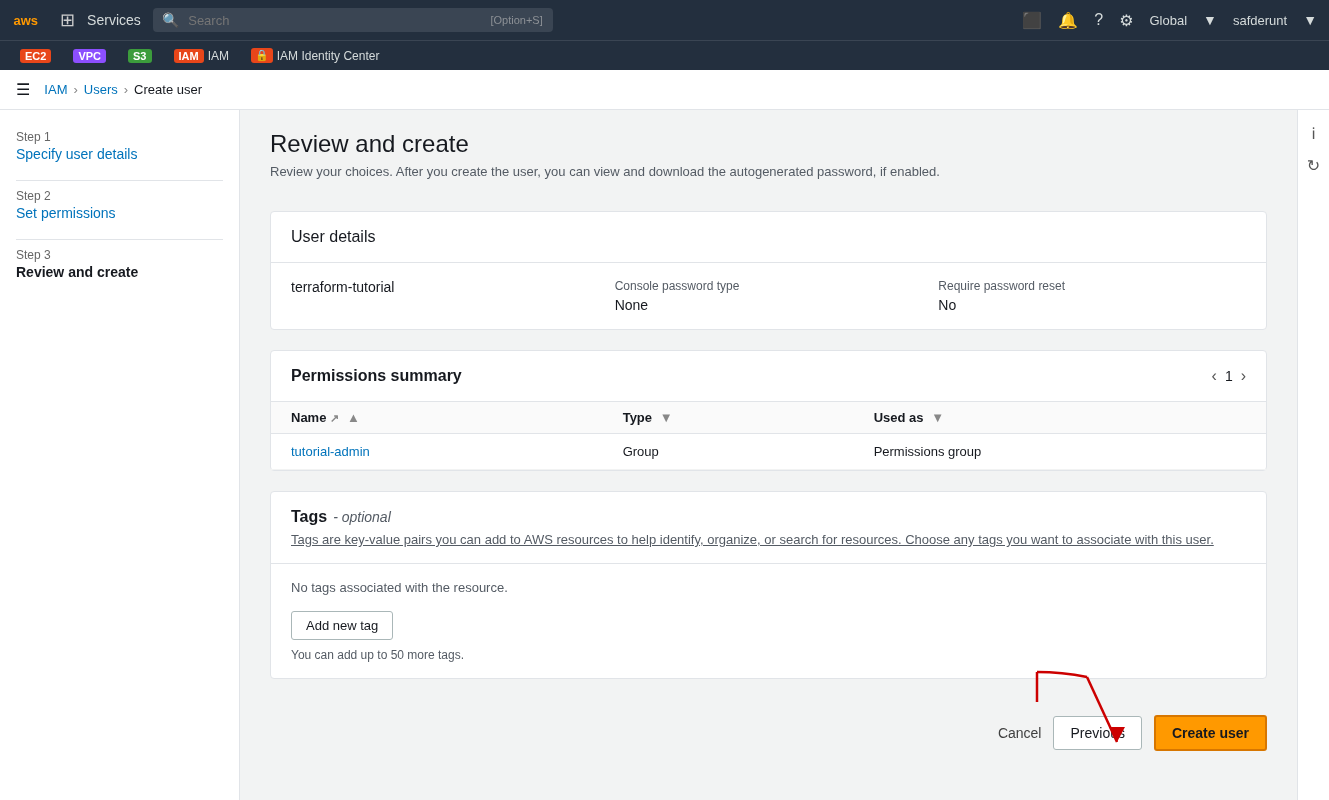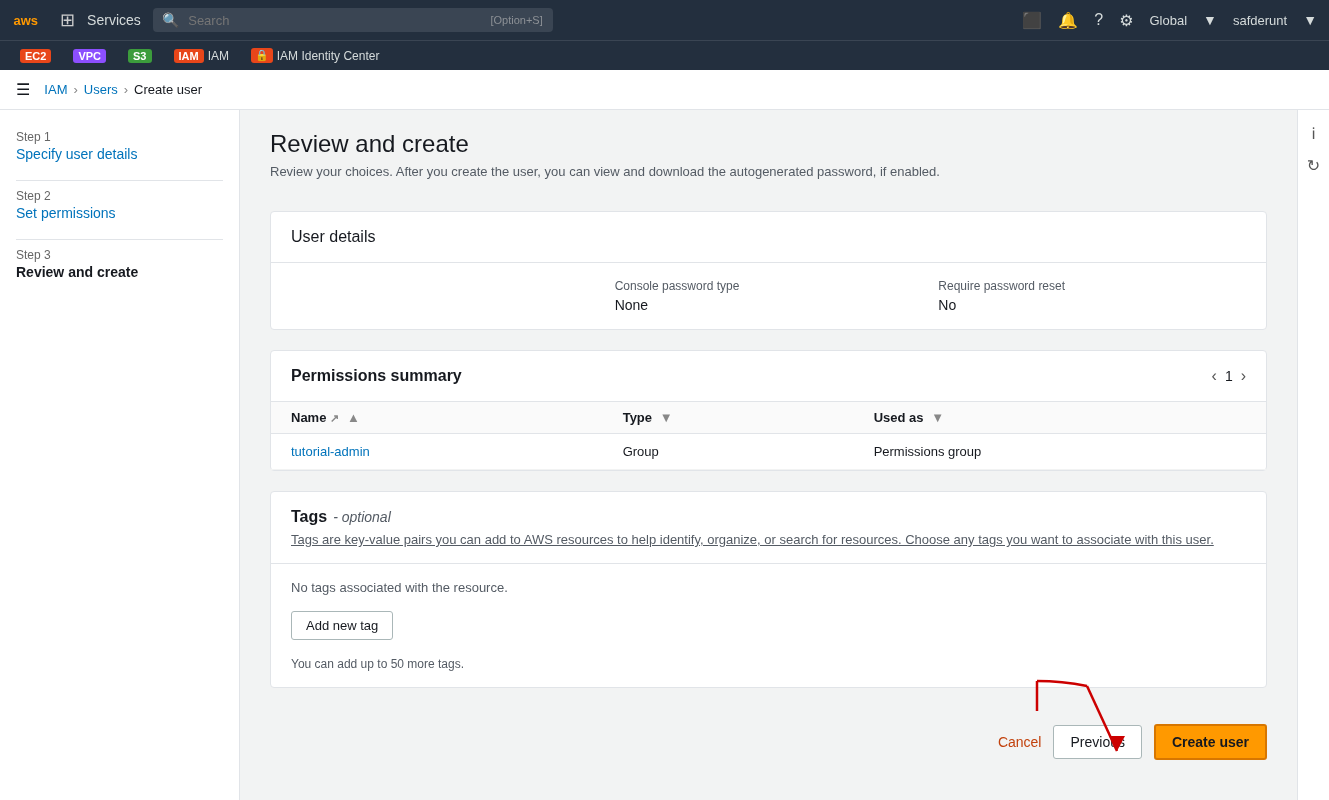--- a/index.html
+++ b/index.html
@@ -287,35 +287,35 @@
       background: #fff;
       padding: 6px 14px;
       border-radius: 3px;
       font-size: 13px;
       cursor: pointer;
       color: #16191f;
     }
     .tags-limit {
       font-size: 12px;
       color: #545b64;
-      margin-top: 17px;
+      margin-top: 8px;
     }
 
     
     .action-bar {
       display: flex;
       justify-content: flex-end;
       align-items: center;
       gap: 12px;
       padding: 16px 0;
     }
     .btn-cancel {
       background: none;
       border: none;
-      color: #c2410c;
+      color: #404040;
       font-size: 14px;
       cursor: pointer;
     }
     .btn-previous {
       background: #fff;
       border: 1px solid #aab7b8;
       padding: 8px 16px;
       border-radius: 3px;
       font-size: 14px;
       cursor: pointer;
@@ -450,20 +450,21 @@
 
     <h1 class="page-title">Review and create</h1>
     <p class="page-subtitle">Review your choices. After you create the user, you can view and download the autogenerated password, if enabled.</p>
 
     <div class="card">
       <div class="card-header">
         <h2>User details</h2>
       </div>
       <div class="details-grid">
         <div class="detail-col">
+          <div class="detail-value">terraform-tutorial</div>
         </div>
         <div class="detail-col">
           <div class="detail-label">Console password type</div>
           <div class="detail-value">None</div>
         </div>
         <div class="detail-col">
           <div class="detail-label">Require password reset</div>
           <div class="detail-value">No</div>
         </div>
       </div>

